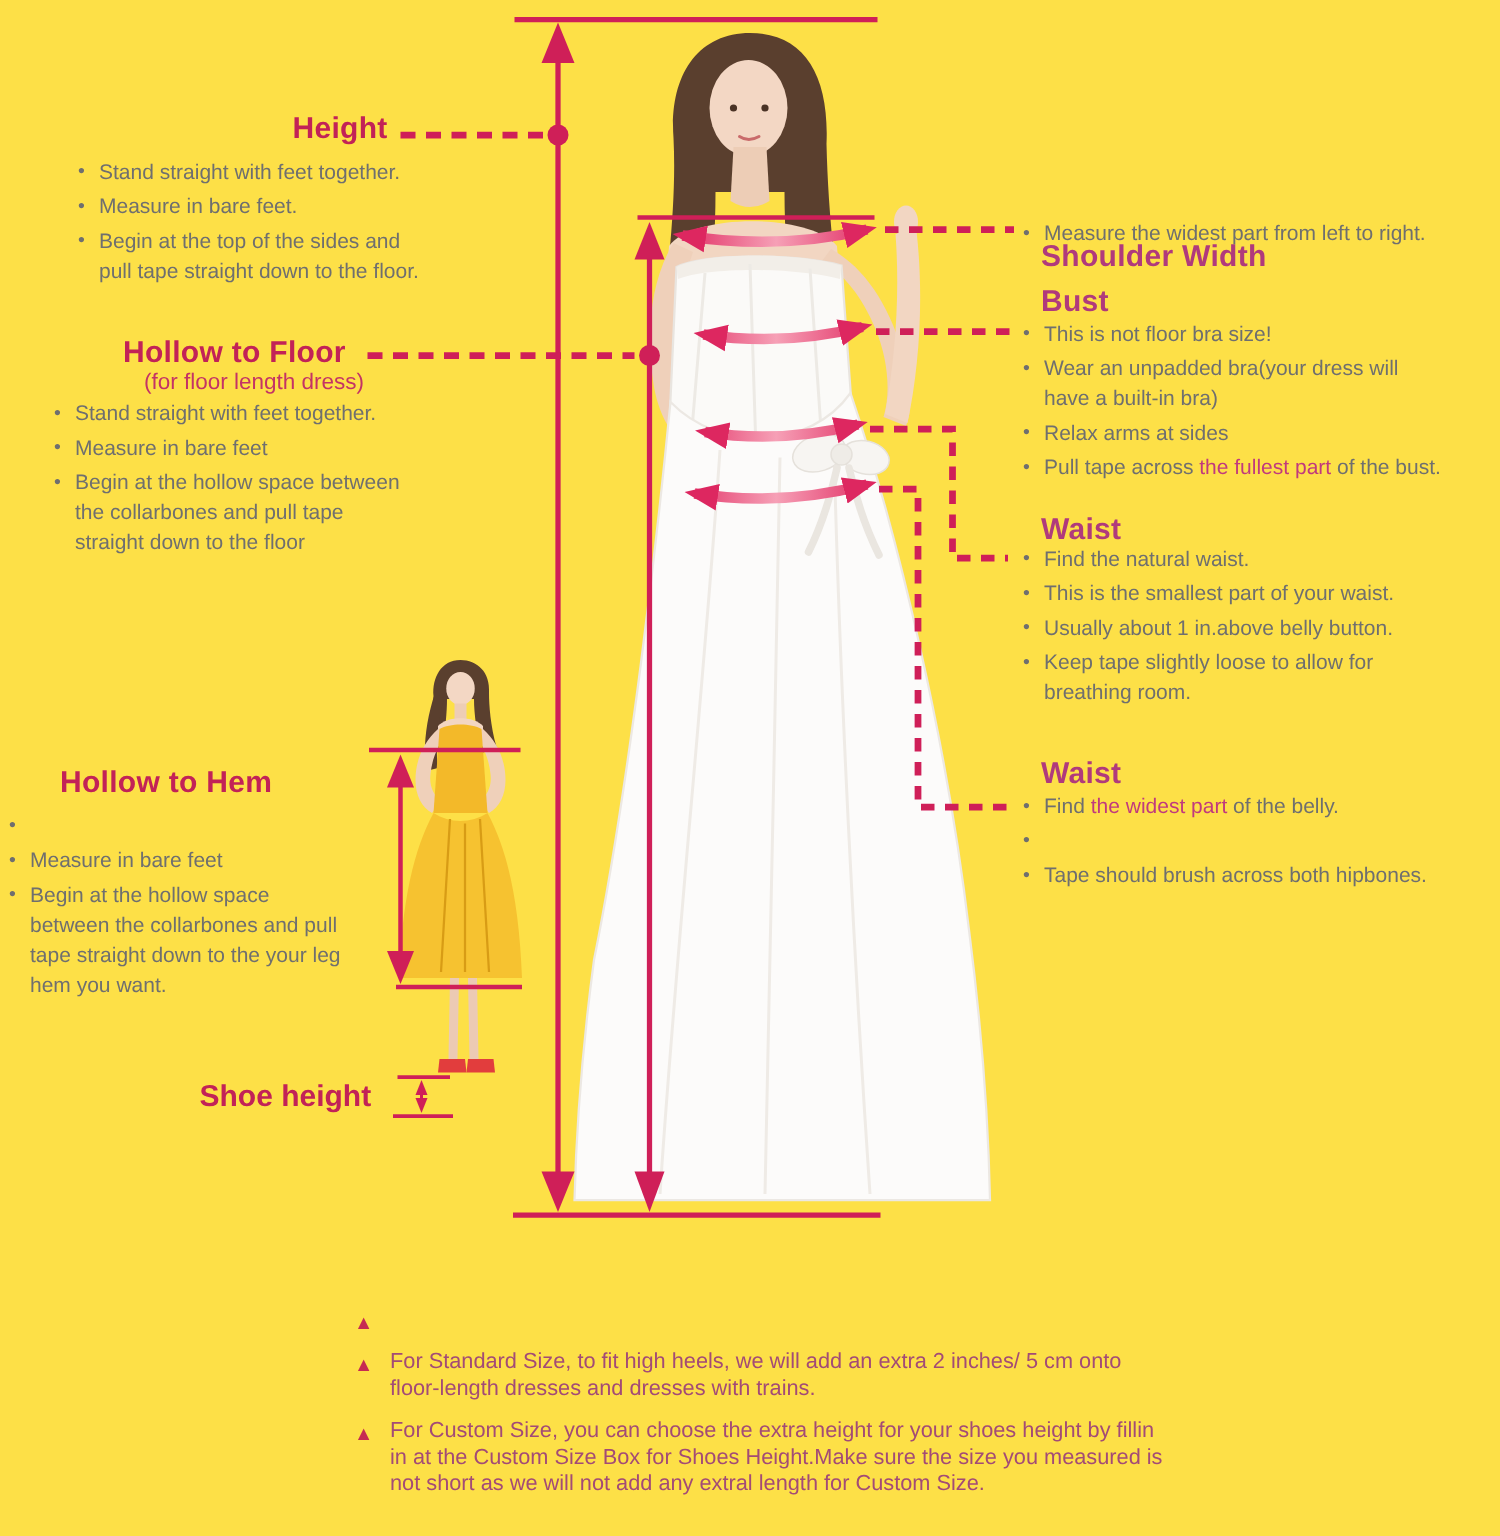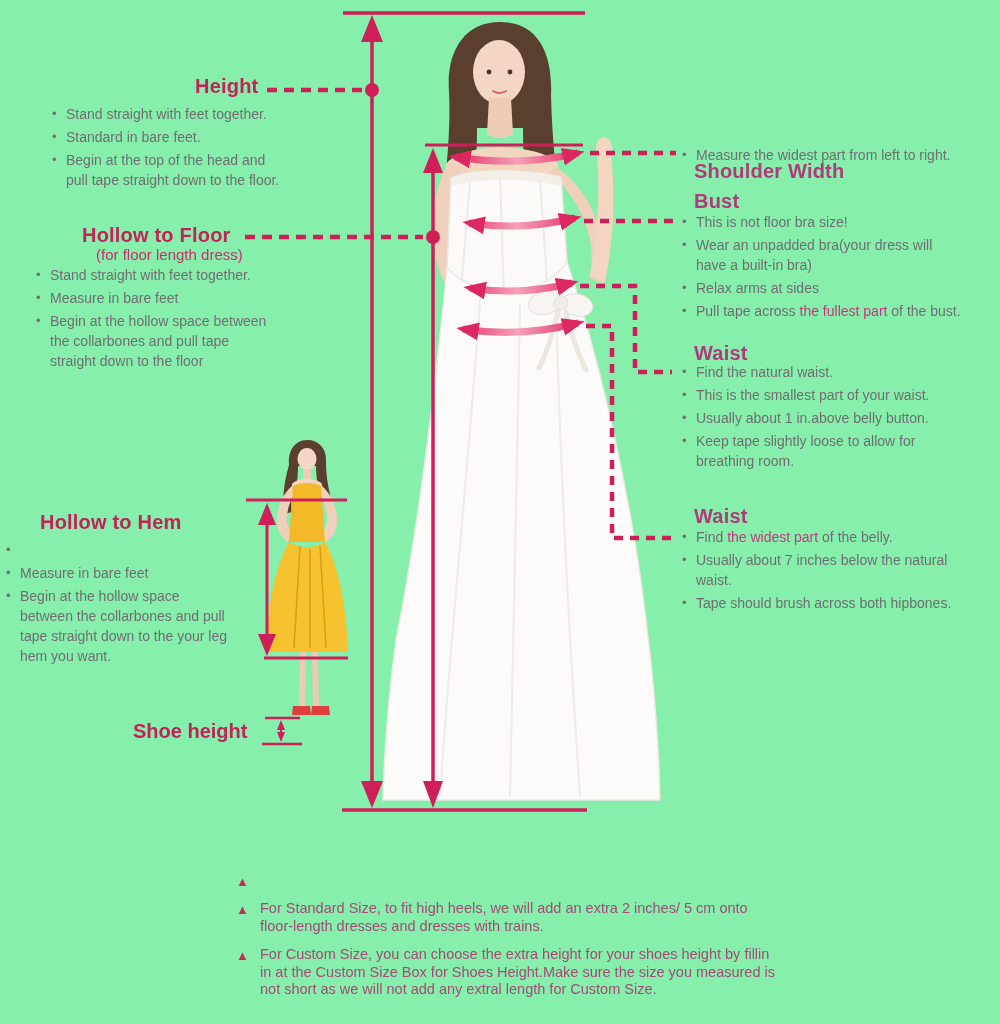--- a/index.html
+++ b/index.html
@@ -1,16 +1,16 @@
 <!DOCTYPE html>
 <html><head>
 <meta charset="utf-8">
 <style>
   html,body{margin:0;padding:0;background:#ffffff;}
-  .canvas{position:relative;width:1000px;height:1024px;background:#86efac;overflow:hidden;
+  .canvas{position:relative;width:1000px;height:1024px;background:#fde047;overflow:hidden;
           font-family:"Liberation Sans",sans-serif;}
   .art{position:absolute;left:0;top:0;pointer-events:none;}
   .sec-title{position:absolute;font-weight:bold;font-size:20px;letter-spacing:.2px;white-space:nowrap;margin:0;}
   .t-left{color:#c22257;}
   .t-right{color:#b03a7c;}
   .sec-sub{position:absolute;font-size:15px;color:#c43365;white-space:nowrap;}
   ul.blist{position:absolute;list-style:none;margin:0;padding:0;}
   ul.blist li{display:flex;align-items:flex-start;margin:0 0 3px 0;color:#6f6f6f;font-size:14px;line-height:20px;}
   ul.blist .dot{flex:0 0 auto;width:14px;color:#6f6f6f;font-size:13px;line-height:20px;text-align:left;}
   .bt{white-space:pre-line;}
@@ -141,25 +141,25 @@
   </svg>
 
   <h2 class="sec-title t-left" style="left:195px;top:75px;">Height</h2>
   <ul class="blist" style="left:52px;top:104px;width:280px;">
     <li>
         <span class="dot">•</span>
         <span class="bt">Stand straight with feet together.</span>
       </li>
     <li>
         <span class="dot">•</span>
-        <span class="bt">Standard in bare feet.</span>
-      </li>
-    <li>
-        <span class="dot">•</span>
-        <span class="bt">Begin at the top of the head and
+        <span class="bt">Measure in bare feet.</span>
+      </li>
+    <li>
+        <span class="dot">•</span>
+        <span class="bt">Begin at the top of the sides and
 pull tape straight down to the floor.</span>
       </li>
   </ul>
 
   <h2 class="sec-title t-left" style="left:82px;top:224px;">Hollow to Floor</h2>
   <div class="sec-sub" style="left:96px;top:246px;">(for floor length dress)</div>
   <ul class="blist" style="left:36px;top:265px;width:300px;">
     <li>
         <span class="dot">•</span>
         <span class="bt">Stand straight with feet together.</span>
@@ -247,22 +247,20 @@
   </ul>
 
   <h2 class="sec-title t-right" style="left:694px;top:505px;">Waist</h2>
   <ul class="blist" style="left:682px;top:527px;width:316px;">
     <li>
         <span class="dot">•</span>
         <span class="bt"><span>Find </span><span class="hl">the widest part</span><span> of the belly.</span></span>
       </li>
     <li>
         <span class="dot">•</span>
-        <span class="bt">Usually about 7 inches below the natural
-waist.</span>
       </li>
     <li>
         <span class="dot">•</span>
         <span class="bt">Tape should brush across both hipbones.</span>
       </li>
   </ul>
 
   <ul class="notes" style="left:236px;top:872px;">
     <li>
         <span class="tri">▲</span>

